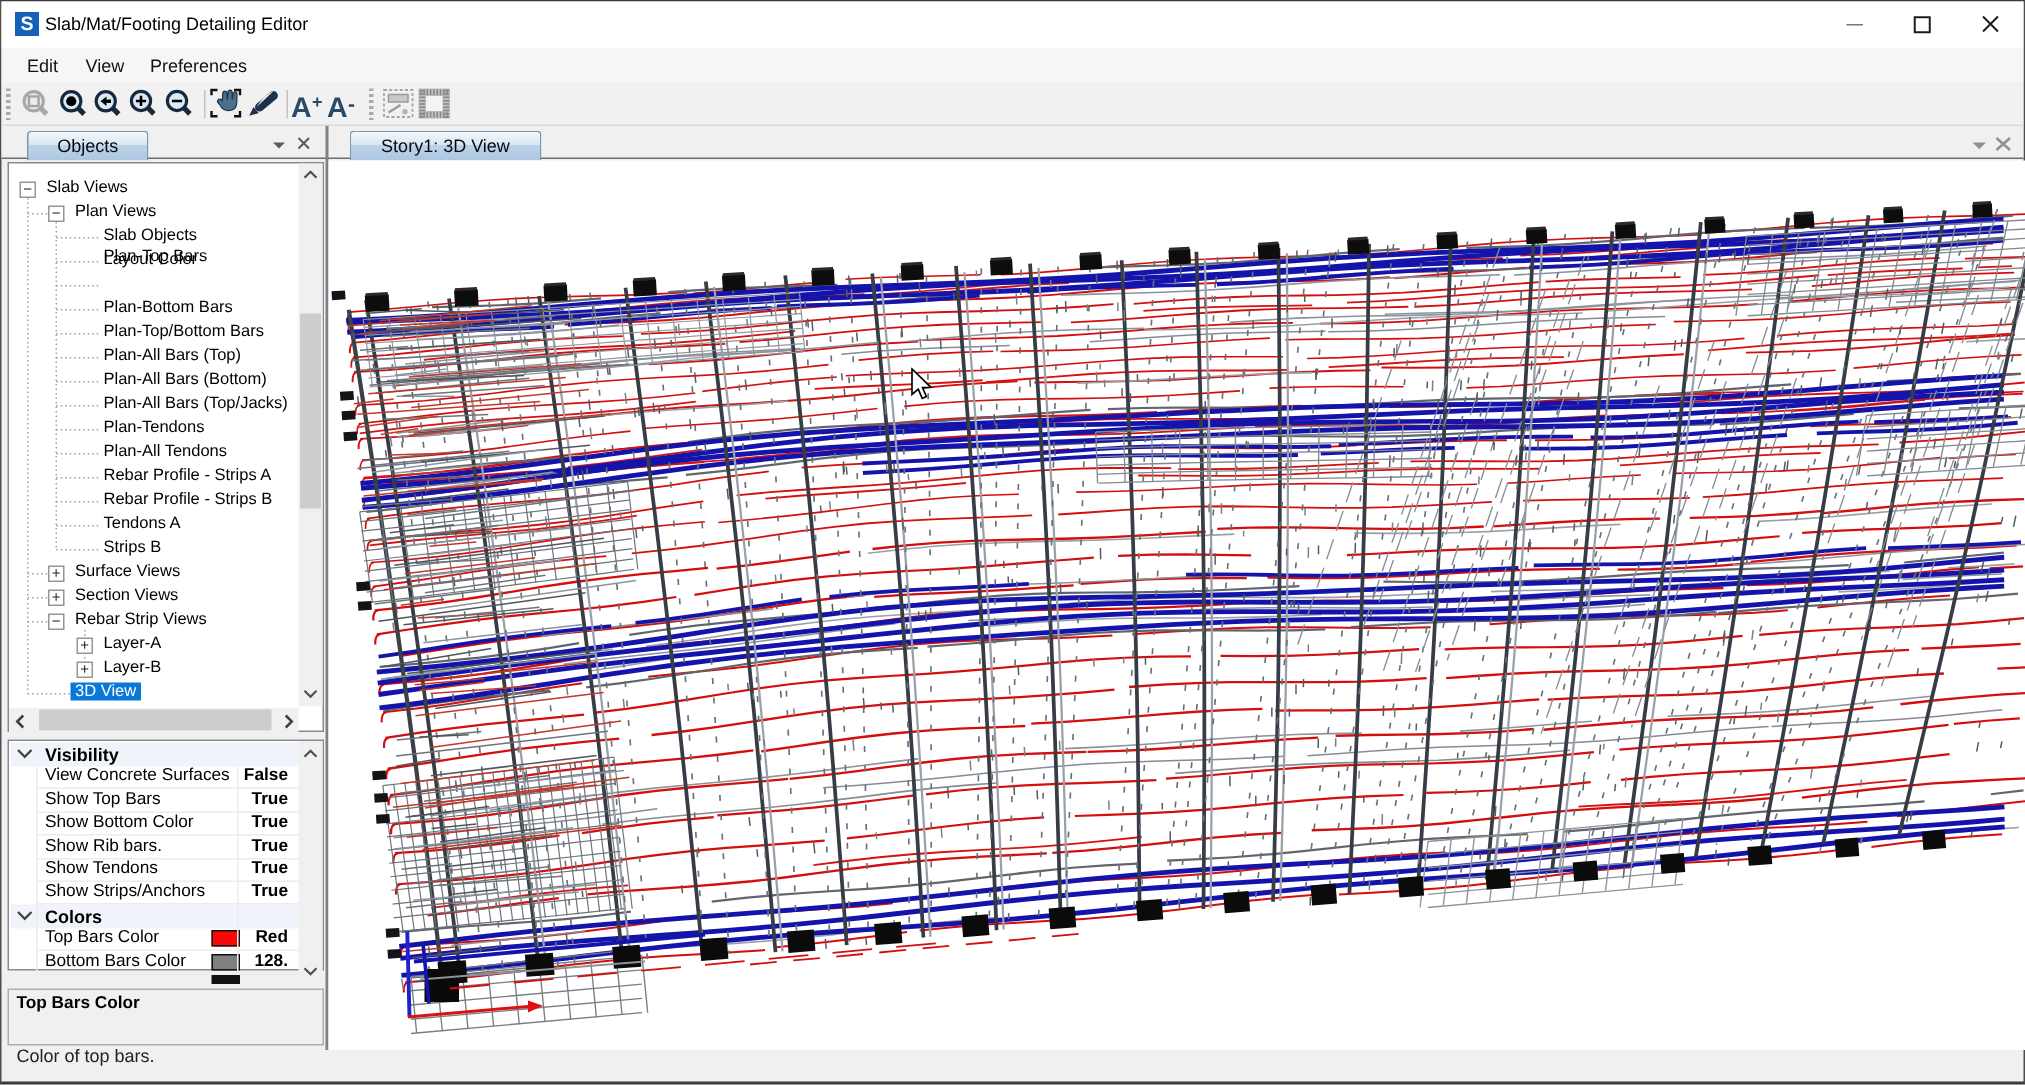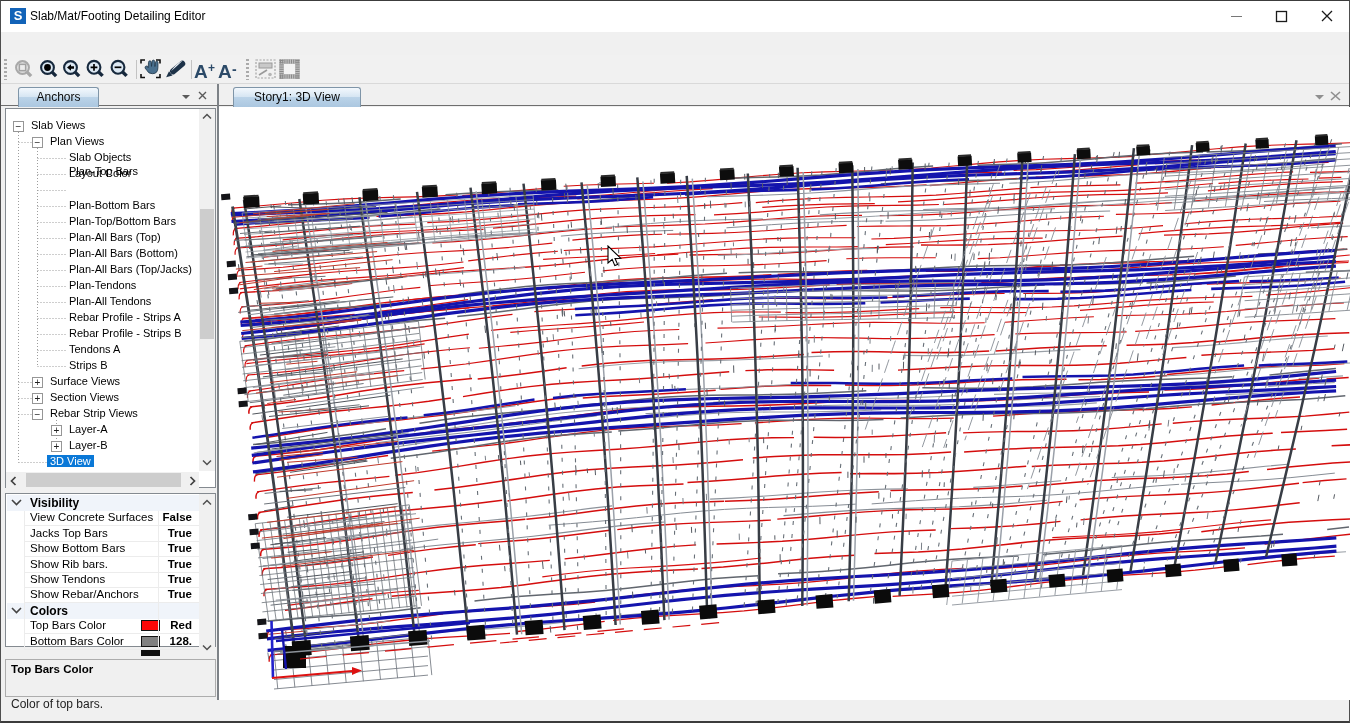--- a/index.html
+++ b/index.html
@@ -38,20 +38,25 @@
 <div id="win">
 <div class="abs" id="titlebar"></div>
 <div class="abs" id="appicon">S</div>
 <div class="abs" id="title">Slab/Mat/Footing Detailing Editor</div>
 
 <svg class="abs" style="left:1220px;top:0" width="128" height="31">
 <line x1="10" y1="15.5" x2="21" y2="15.5" stroke="#777" stroke-width="1"></line>
 <rect x="55.5" y="10.5" width="10" height="10" fill="none" stroke="#1a1a1a" stroke-width="1.3"></rect>
 <path d="M101 10 L111 20 M111 10 L101 20" stroke="#1a1a1a" stroke-width="1.3"></path>
 </svg>
+<div class="abs" id="menubar">
+      <span style="left:17px">Edit</span>
+      <span style="left:56px">View</span>
+      <span style="left:99px">Preferences</span>
+    </div>
 <div class="abs" id="toolbar"></div>
 <div class="abs grip" style="left:3px"></div>
 <div class="abs grip" style="left:245px"></div>
 <div class="abs tsep" style="left:135px"></div>
 <div class="abs tsep" style="left:190px"></div>
 <div class="abs" id="tbicons">
       <svg style="position:absolute;left:0;top:54px" width="320" height="29">
         <circle cx="21.5" cy="12.5" r="6.4" fill="#ececec" stroke="#a8a8a8" stroke-width="2.1"></circle>
         <line x1="25.9" y1="16.9" x2="30.1" y2="21.1" stroke="#a8a8a8" stroke-width="3.4"></line>
         <rect x="18.3" y="9.3" width="6.4" height="6.4" fill="none" stroke="#a2a2a2" stroke-width="1.6"></rect>
@@ -123,21 +128,21 @@
           <line x1="294.5" y1="12.100000000000001" x2="298.5" y2="12.100000000000001"></line>
           <line x1="294.5" y1="14.3" x2="298.5" y2="14.3"></line>
           <line x1="294.5" y1="16.5" x2="298.5" y2="16.5"></line>
           <line x1="294.5" y1="18.700000000000003" x2="298.5" y2="18.700000000000003"></line>
           <line x1="294.5" y1="20.900000000000002" x2="298.5" y2="20.900000000000002"></line>
           <line x1="294.5" y1="23.1" x2="298.5" y2="23.1"></line>
         </g>
       </svg>
     </div>
 <div class="abs" id="tabstrip"></div>
-<div class="abs tab" style="left:17px;width:81px;line-height:19px">Anchors</div>
+<div class="abs tab" style="left:17px;width:81px;line-height:19px">Objects</div>
 <svg class="abs" style="left:178px;top:90px" width="30" height="12">
       <path d="M3 4 L11 4 L7 8 Z" fill="#5a5a5a"></path>
       <path d="M20 1 L27 8 M27 1 L20 8" stroke="#5a5a5a" stroke-width="1.4"></path>
     </svg>
 <div class="abs tab" style="left:232px;width:128px;line-height:19px">Story1: 3D View</div>
 <svg class="abs" style="left:1311px;top:90px" width="36" height="12">
       <path d="M3 4 L12 4 L7.5 8.5 Z" fill="#8f8f8f"></path>
       <path d="M19 1 L28 9 M28 1 L19 9" stroke="#8f8f8f" stroke-width="1.6"></path>
     </svg>
 <div class="abs" id="leftpanel">
@@ -219,37 +224,37 @@
           <span style="position:absolute;left:23px;top:1px">Visibility</span>
         </div>
         <svg style="position:absolute;left:5px;top:5px" width="12" height="8">
           <path d="M1 1 L5.5 5.5 L10 1" fill="none" stroke="#444" stroke-width="1.6"></path>
         </svg>
         <div class="prow" style="top:16px">
           <span class="plabel">View Concrete Surfaces</span>
           <span class="pval">False</span>
         </div>
         <div class="prow" style="top:32px">
-          <span class="plabel">Jacks Top Bars</span>
+          <span class="plabel">Show Top Bars</span>
           <span class="pval">True</span>
         </div>
         <div class="prow" style="top:47px">
-          <span class="plabel">Show Bottom Bars</span>
+          <span class="plabel">Show Bottom Color</span>
           <span class="pval">True</span>
         </div>
         <div class="prow" style="top:63px">
           <span class="plabel">Show Rib bars.</span>
           <span class="pval">True</span>
         </div>
         <div class="prow" style="top:78px">
           <span class="plabel">Show Tendons</span>
           <span class="pval">True</span>
         </div>
         <div class="prow" style="top:93px">
-          <span class="plabel">Show Rebar/Anchors</span>
+          <span class="plabel">Show Strips/Anchors</span>
           <span class="pval">True</span>
         </div>
         <div class="pcat" style="top:109px">
           <span style="position:absolute;left:23px;top:1px">Colors</span>
         </div>
         <svg style="position:absolute;left:5px;top:113px" width="12" height="8">
           <path d="M1 1 L5.5 5.5 L10 1" fill="none" stroke="#444" stroke-width="1.6"></path>
         </svg>
         <div class="prow" style="top:124px">
           <span class="plabel">Top Bars Color</span>

